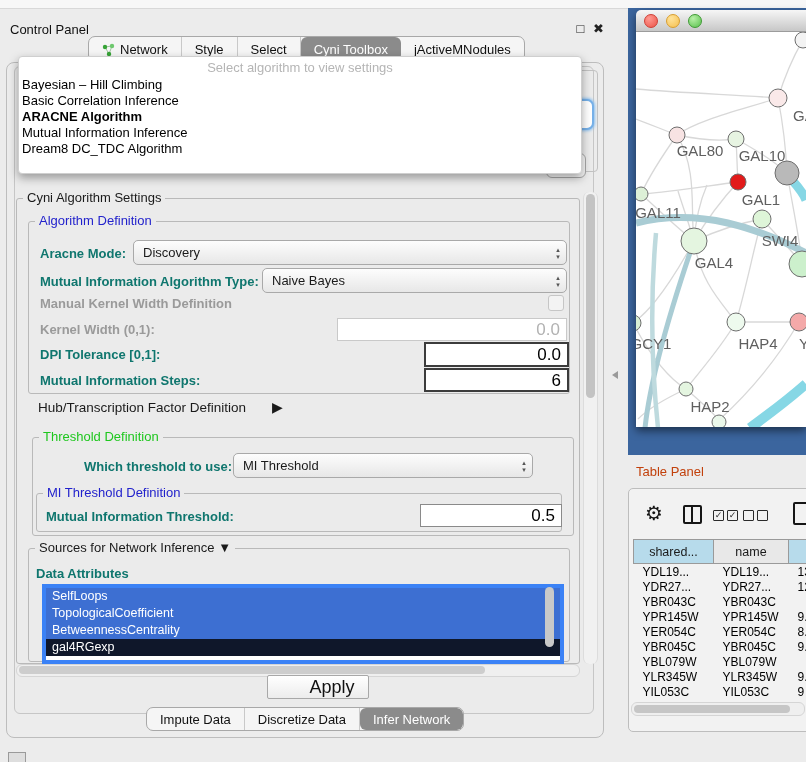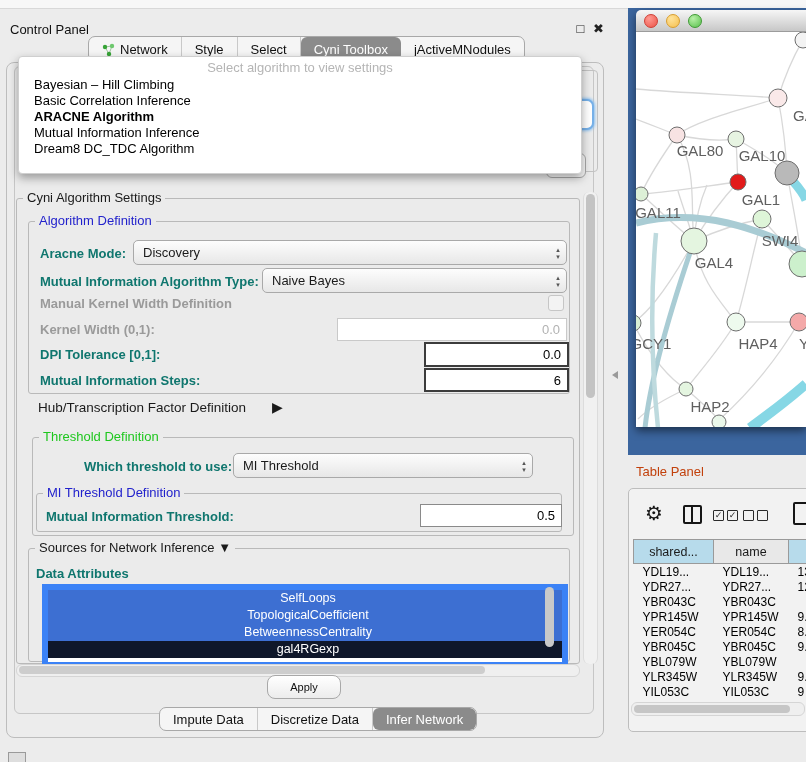--- a/index.html
+++ b/index.html
@@ -16,54 +16,54 @@
   .tab{display:flex;align-items:center;gap:5px;padding:0 13px;font-size:13px;color:#111;border-right:1px solid #c9c9c9;background:transparent;cursor:default;}
   .tab:last-child{border-right:none;}
   .tab.sel{background:#8b8b8b;color:#fff;border-radius:6px;border-right:none;margin:0;}
   
   .outerpanel{left:6px;top:62px;width:596px;height:674px;border:1px solid #bdbdbd;border-radius:8px;background:#ececec;}
   .tabpage{left:14px;top:66px;width:578px;height:646px;border:1px solid #c6c6c6;border-radius:6px;background:#ebebeb;}
   
   .popup{left:18px;top:56px;width:562px;height:116px;background:#fff;border:1px solid #cfcfcf;border-radius:4px;
          box-shadow:0 4px 10px rgba(0,0,0,.35);z-index:5;}
   .popup .hdr{height:18px;line-height:18px;text-align:center;color:#b5b5b5;font-size:13px;margin-top:2px;}
-  .popup .item{height:16px;line-height:16px;padding-left:15px;font-size:13px;color:#000;white-space:nowrap;}
+  .popup .item{height:16px;line-height:16px;padding-left:3px;font-size:13px;color:#000;white-space:nowrap;}
   .popup .item.sel{font-weight:bold;}
   
   .frag-group{left:556px;top:70px;width:40px;height:100px;border:1px solid #c2c2c2;border-radius:4px;z-index:1;}
   .frag-combo-blue{left:550px;top:99px;width:40px;height:27px;border:2px solid #76b0e8;border-radius:7px;background:#fff;
                    box-shadow:0 0 3px 1px #8cc0ef;z-index:2;}
   .frag-combo-gray{left:546px;top:153px;width:38px;height:23px;border:1px solid #a8a8a8;border-radius:6px;background:#f6f6f6;z-index:2;}
   
   .group{border:1px solid #b9b9b9;border-radius:3px;}
   .gtitle{position:absolute;top:-9px;left:6px;background:#ebebeb;padding:0 4px;font-size:13px;}
   .blue{color:#2222cc;} .green{color:#1ec71e;}
   .lbl{font-size:13px;font-weight:bold;color:#0f766e;white-space:nowrap;}
   .lbl.dis{color:#9a9a9a;}
   
   .combo{display:flex;align-items:center;height:23px;border:1px solid #a9a9a9;border-radius:5px;
          background:linear-gradient(#fdfdfd,#e7e7e7);font-size:13px;color:#1a1a1a;}
   .combo .val{flex:1;padding-left:9px;white-space:nowrap;overflow:hidden;}
   .combo .step{width:16px;text-align:center;color:#555;font-size:7px;line-height:7px;}
   
-  .field{background:#fff;font-size:13px;text-align:right;padding-right:6px;line-height:21px;color:#000;}
+  .field{background:#fff;font-size:17px;text-align:right;padding-right:6px;line-height:21px;color:#000;}
   .field.dark{border:2px solid #3c3c3c;}
   .field.mid{border:1px solid #8a8a8a;}
   .field.dis{border:1px solid #c9c9c9;color:#b2b2b2;}
   .checkbox{width:14px;height:14px;border:1px solid #c6c6c6;border-radius:3px;background:#f3f3f3;}
   
-  .attrlist{background:#fff;border:6px solid #3b82f6;overflow:hidden;text-align:center;}
+  .attrlist{background:#fff;border:4px solid #3b82f6;overflow:hidden;}
   .attrlist .li{height:17px;line-height:17px;color:#fff;padding-left:6px;font-size:12.5px;white-space:nowrap;}
   
   .sbtrack-v{background:#f1f1f1;border-left:1px solid #dcdcdc;border-right:1px solid #dcdcdc;border-radius:6px;}
   .sbthumb{background:#c3c3c3;border-radius:5px;}
   .sbtrack-h{background:#efefef;border:1px solid #d5d5d5;border-radius:6px;}
   
-  .button{display:flex;align-items:center;justify-content:center;border:1px solid #a8a8a8;border-radius:8px;
-          background:linear-gradient(#ffffff,#ececec);font-size:11px;color:#111;}
+  .button{display:flex;align-items:center;justify-content:center;border:1px solid #a8a8a8;border-radius:2px;
+          background:linear-gradient(#ffffff,#ececec);font-size:18px;color:#111;padding-left:28px;}
   
   .desktop{left:628px;top:8px;width:178px;height:447px;background:#3b659e;}
   .netwin{left:636px;top:10px;width:170px;height:417px;box-shadow:0 4px 9px rgba(0,0,0,.5);border-top-left-radius:5px;}
   .nettitle{height:21px;background:linear-gradient(#f6f6f6,#c7c7c7);border-top-left-radius:5px;border-bottom:1px solid #9c9c9c;
             display:flex;align-items:center;padding-left:8px;gap:8px;}
   .light{width:12px;height:12px;border-radius:50%;}
   .netcanvas{width:170px;height:395px;background:#fff;overflow:hidden;}
   .splitter-arrow{left:612px;top:371px;width:0;height:0;border-top:4px solid transparent;border-bottom:4px solid transparent;border-right:6px solid #9a9a9a;}
   
   .tp-title{left:636px;top:464px;font-size:13px;color:#c2410c;}
@@ -196,21 +196,21 @@
     <div class="li" style="background:#0f172a;">gal4RGexp</div>
   </div>
   <div class="abs sbthumb" style="left:545px;top:587px;width:9px;height:60px;background:#c9c9c9;"></div>
 
   <div class="abs sbtrack-h" style="left:16px;top:664px;width:562px;height:11px;">
     <div class="sbthumb" style="position:absolute;left:2px;top:1px;width:466px;height:8px;background:#cdcdcd;"></div>
   </div>
 
   <div class="abs button" style="left:267px;top:675px;width:72px;height:22px;">Apply</div>
 
-  <div class="abs tabstrip" style="left:146px;top:707px;height:22px;margin-left:13px;">
+  <div class="abs tabstrip" style="left:146px;top:707px;height:22px;">
     <div class="tab">
         <span>Impute Data</span>
       </div>
     <div class="tab">
         <span>Discretize Data</span>
       </div>
     <div class="tab sel">
         <span>Infer Network</span>
       </div>
   </div>

